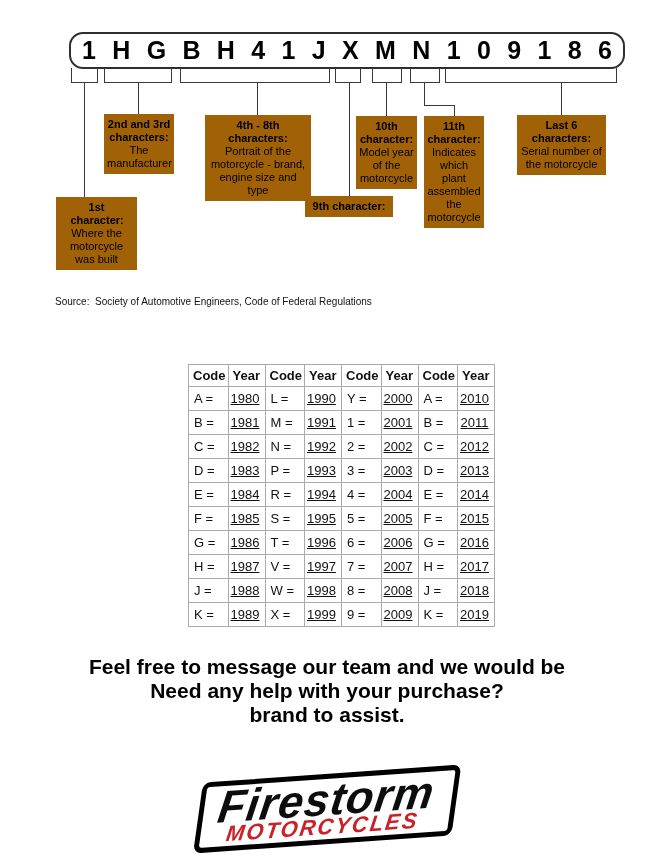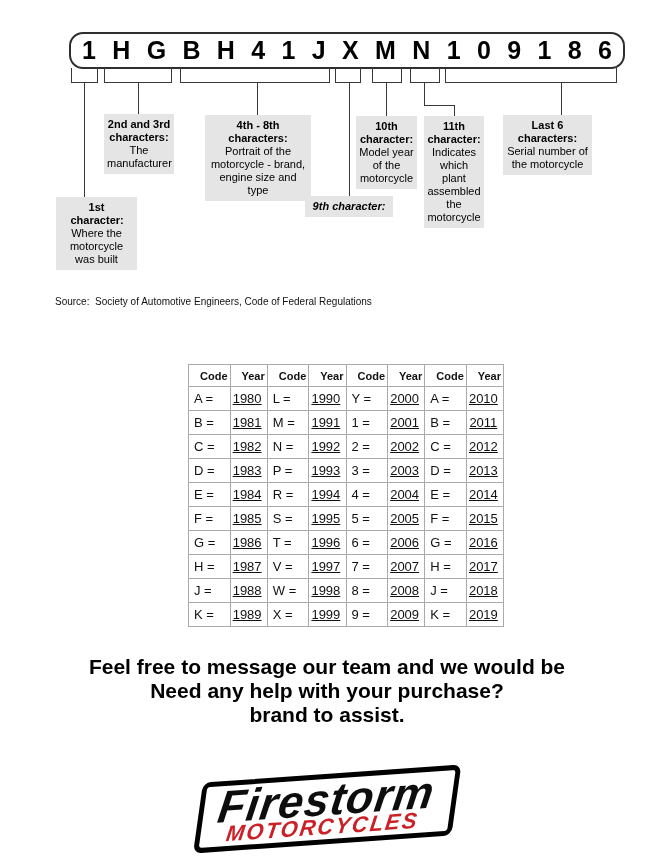--- a/index.html
+++ b/index.html
@@ -38,51 +38,51 @@
   .l3 { left:257px; top:83px; height:32px; }
   .l4 { left:349px; top:83px; height:113px; }
   .l5 { left:386px; top:83px; height:34px; }
   .l6a { left:424px; top:83px; height:23px; }
   .l6b { left:424px; top:105px; width:31px; }
   .l6c { left:454px; top:105px; height:12px; }
   .l7 { left:561px; top:83px; height:32px; }
 
   
   .gbox {
-    position:absolute; background:#e5e5e5; text-align:center;
+    position:absolute; background:#a16207; text-align:center;
     font-size:11px; line-height:13px; padding:4px 3px; box-sizing:border-box;
   }
   .gbox .t { font-weight:bold; margin:0 auto; }
   .box1 { left:56px;  top:197px; width:81px; }
   .box1 .t { max-width:52px; }
   .box2 { left:104px; top:114px; width:70px; }
   .box3 { left:205px; top:115px; width:106px; }
   .box3 .t { max-width:70px; }
-  .box4 { left:305px; top:196px; width:88px;font-style:italic; }
+  .box4 { left:305px; top:196px; width:88px; }
   .box5 { left:356px; top:116px; width:61px; }
   .box6 { left:424px; top:116px; width:60px; }
-  .box7 { left:503px; top:115px; width:89px; }
+  .box7 { left:517px; top:115px; width:89px; }
   .box7 .t { max-width:64px; }
 
   
   .source {
     position:absolute; left:55px; top:296px; font-size:10px; color:#111;
     white-space:pre-wrap;
   }
 
   
   table.codes {
     position:absolute; left:188px; top:364px; border-collapse:collapse;
     font-size:13px; color:#111;
   }
   table.codes th, table.codes td {
     border:1px solid #aaaaaa; height:17px; box-sizing:content-box;
   }
   table.codes th {
-    font-weight:bold; text-align:left; padding:2px 2px 2px 11px; font-size:11px;
+    font-weight:bold; text-align:left; padding:2px 2px 2px 4px; font-size:13px;
   }
   td.code { width:30px; text-align:left;  padding:3px 2px 3px 5px; }
   td.year { width:29px; text-align:center; padding:3px 5px 3px 2px;text-decoration:underline; }
 
   
   .help {
     position:absolute; left:0; top:655px; width:654px; text-align:center;
     font-weight:bold; font-size:21px; line-height:24px; color:#000;
   }
 

